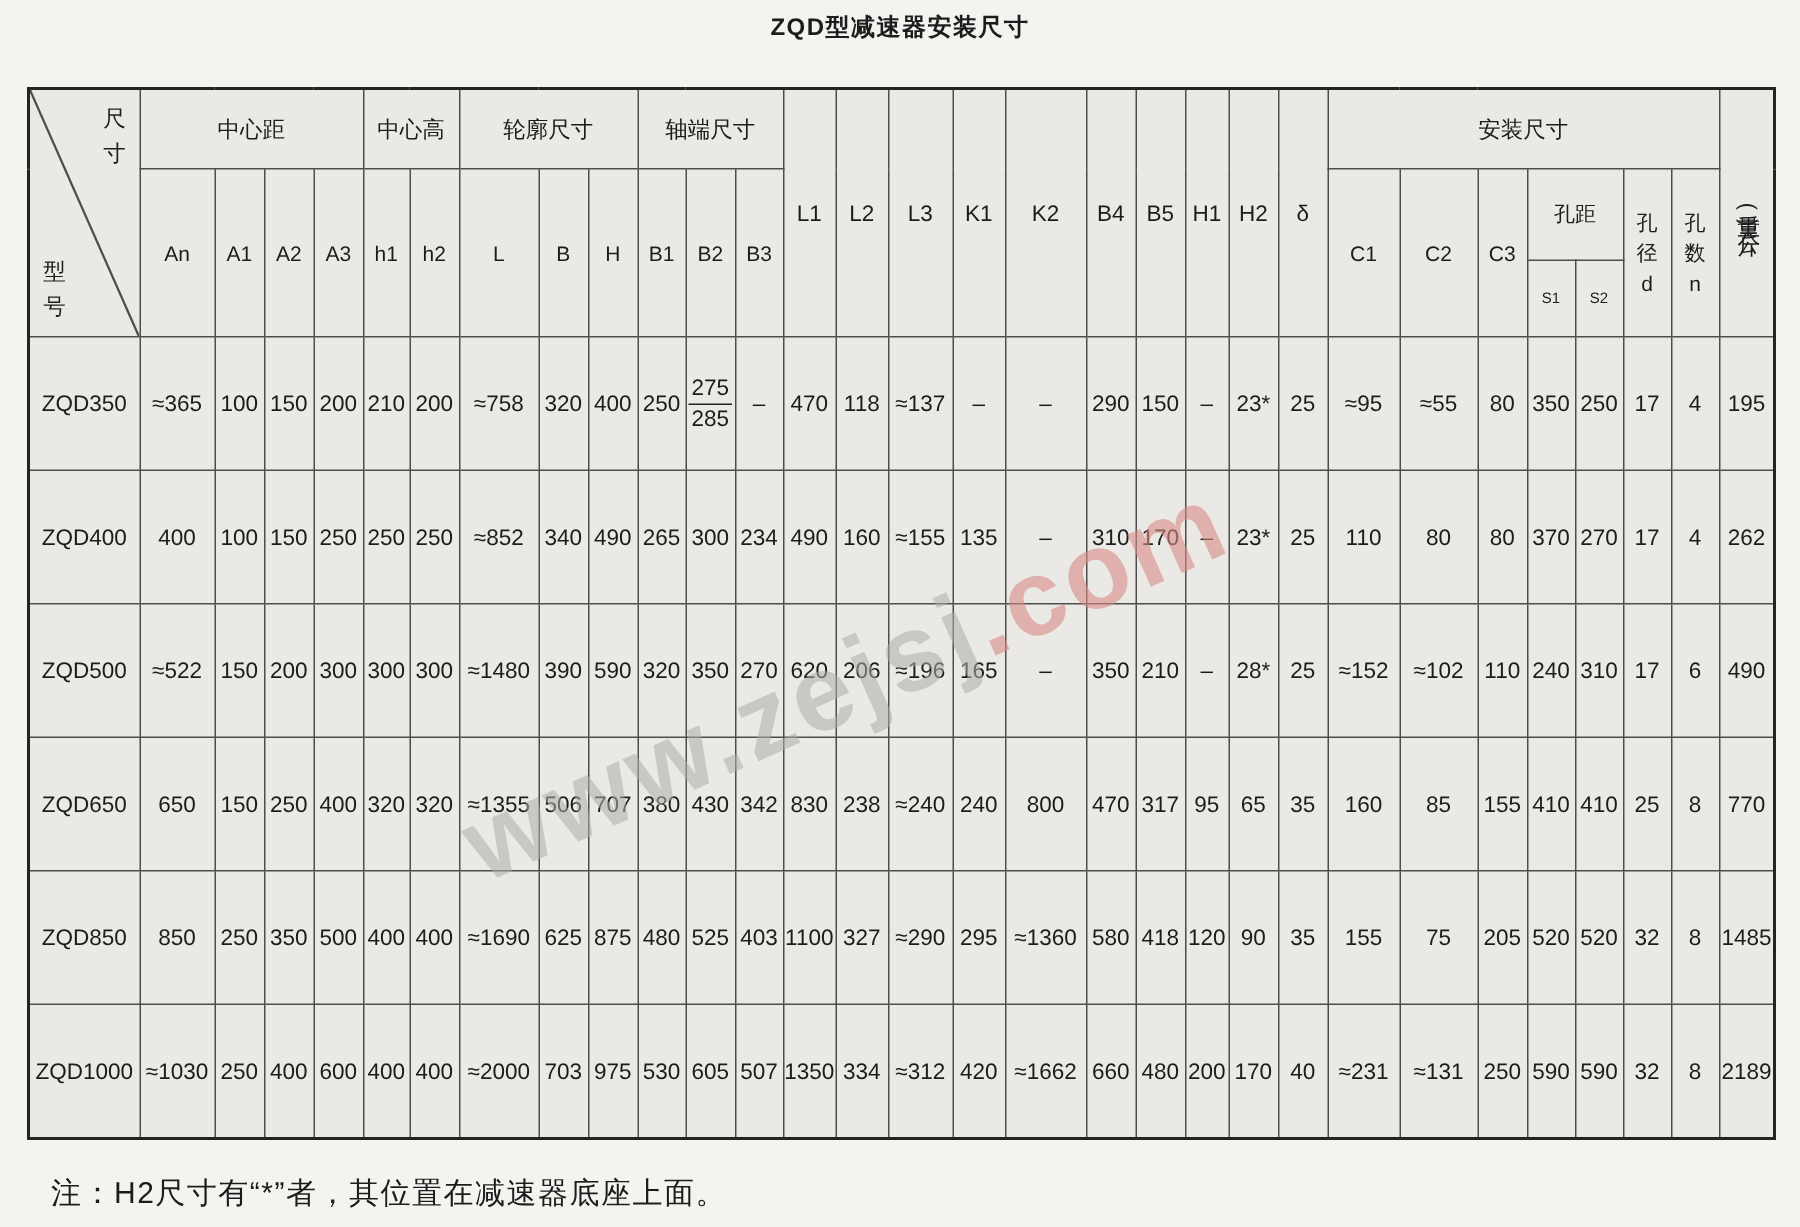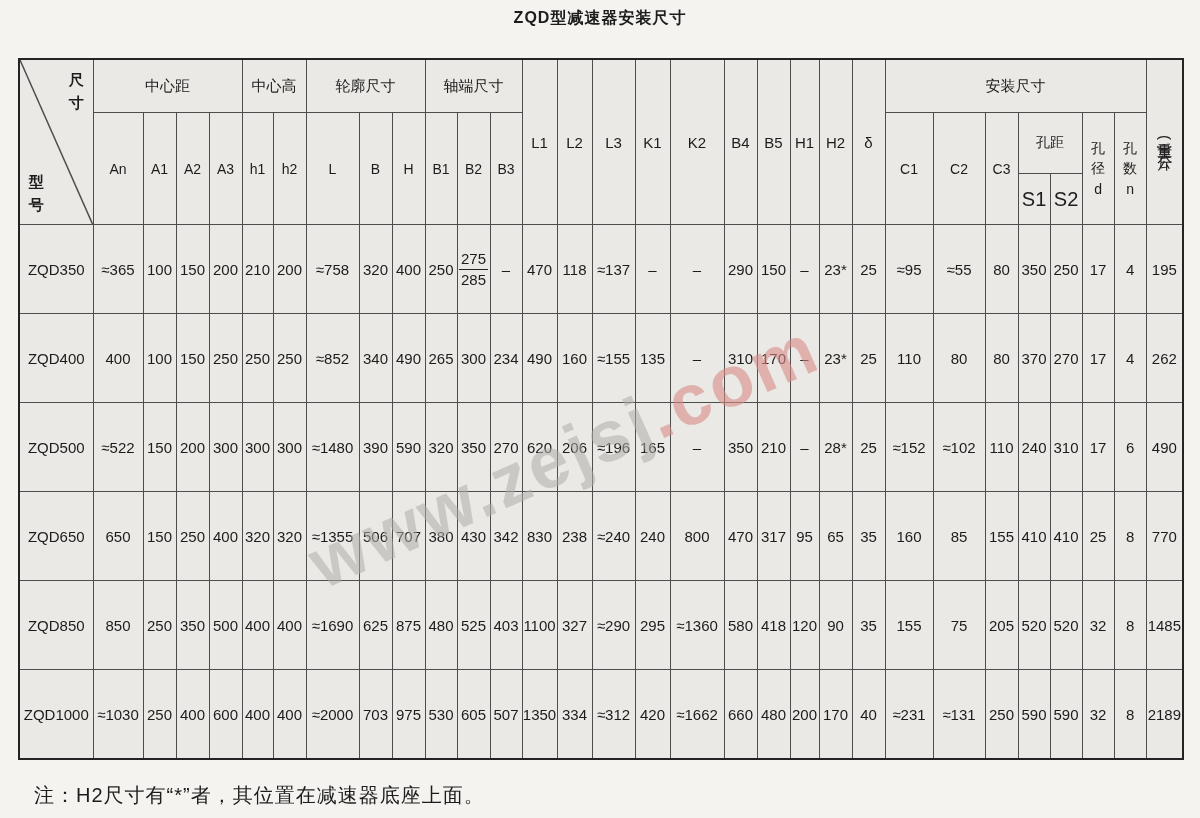--- a/index.html
+++ b/index.html
@@ -31,24 +31,24 @@
     text-align:center;
     vertical-align:middle;
     font-weight:normal;
     padding:0;
     overflow:hidden;
     font-size:14px;
     color:#1c1c1c;
   }
   tr.h1 th{height:52px;font-size:15px;}
   tr.h2 th{height:60px;font-size:14px;}
-  tr.h3 th{height:50px;font-size:20px;}
+  tr.h3 th{height:50px;font-size:10px;}
   tbody td{height:88px;font-size:15px;}
   td.model{font-size:15px;margin-left:37px;}
-  .corner{position:relative;padding:0;font-weight:bold;}
+  .corner{position:relative;padding:0;}
   .corner svg{position:absolute;left:0;top:0;width:100%;height:100%;display:block;}
   .corner-top{position:absolute;top:8px;right:8px;line-height:1.55;font-size:15px;}
   .corner-bottom{position:absolute;bottom:8px;left:8px;line-height:1.55;font-size:15px;}
   .corner-top,.corner-bottom{width:1.1em;word-break:break-all;text-align:center;}
   .cjk-stack{display:block;width:1.15em;margin:0 auto;word-break:break-all;line-height:1.45;}
   .sub-line{display:block;line-height:1.45;}
   .vertical{
     writing-mode:vertical-rl;
     text-orientation:mixed;
     letter-spacing:2px;

